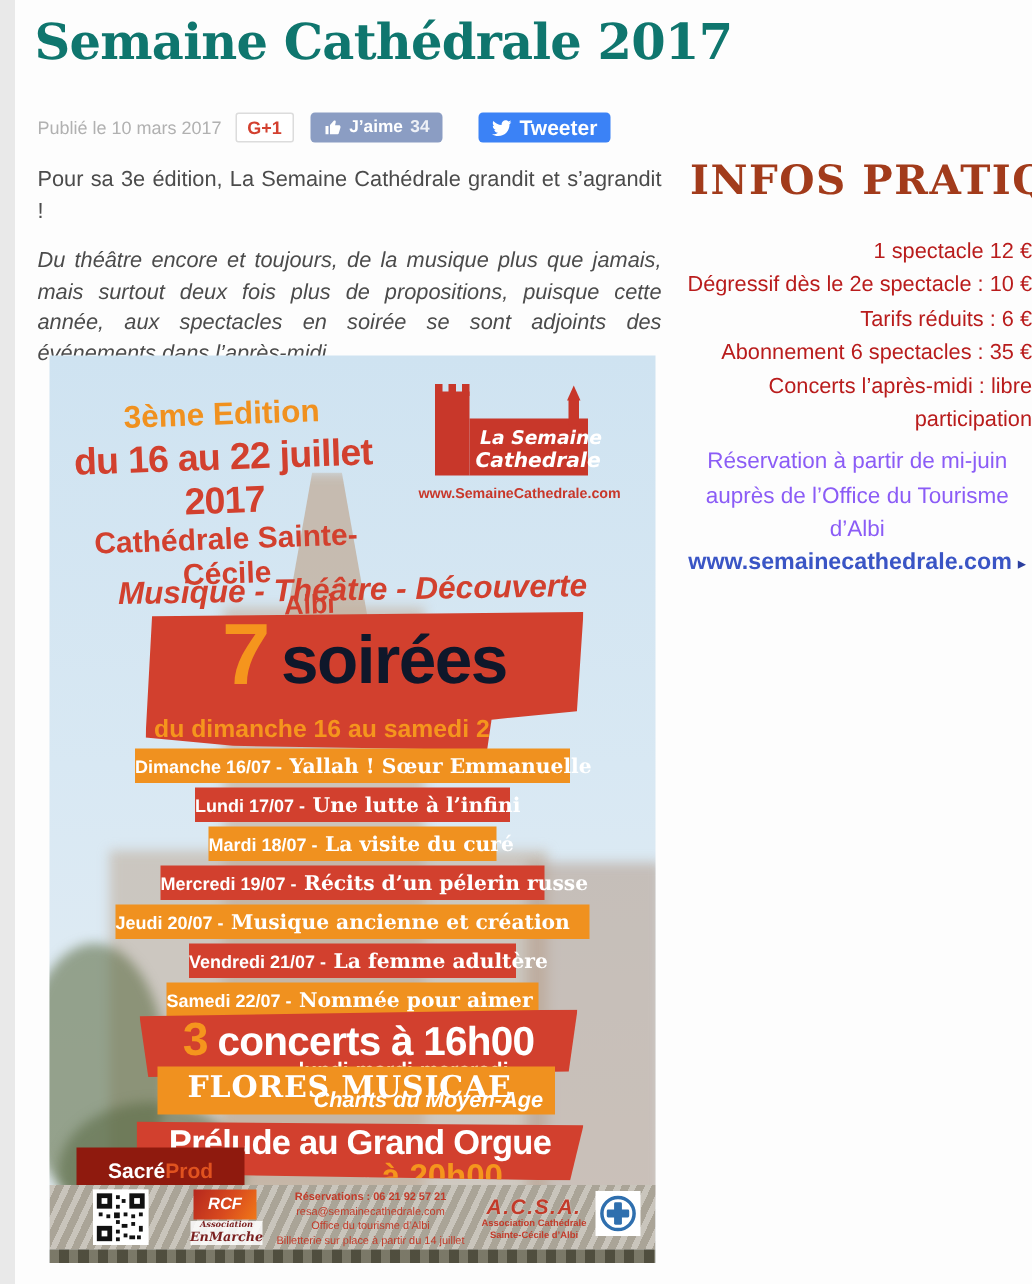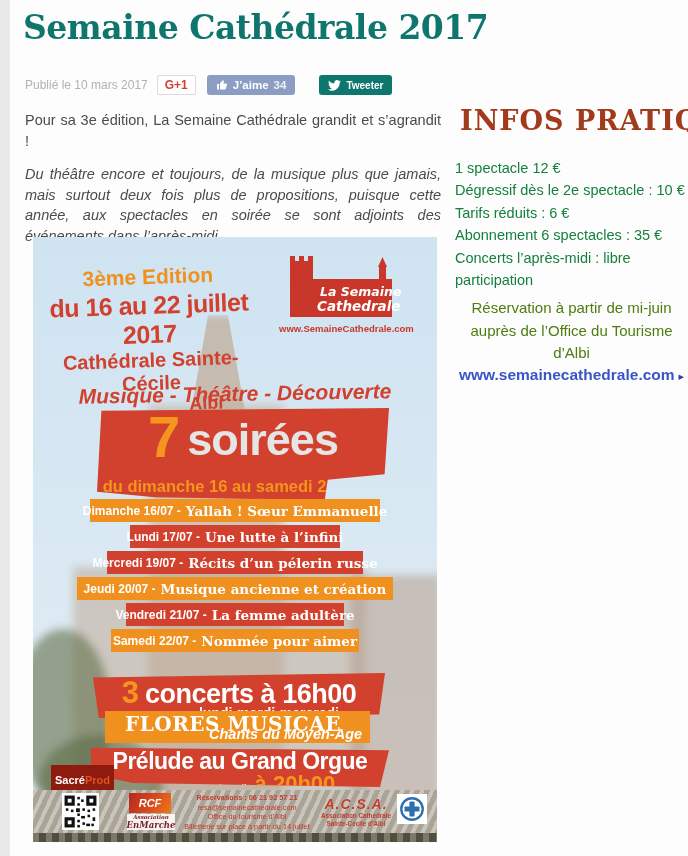--- a/index.html
+++ b/index.html
@@ -15,34 +15,34 @@
   .meta { position:absolute; left:0; top:74px; display:flex; align-items:center; height:22px; }
   .meta-text { font-size:12px; color:#b1b1b1; margin-right:9px; }
   .btn-gplus { display:inline-flex; align-items:center; height:20px; padding:0 7px;
                border:1px solid #dcdcdc; border-radius:2px; background:#fff; color:#d3402f;
                font-weight:bold; font-size:12px; cursor:pointer; }
   .btn-like { display:inline-flex; align-items:center; gap:5px; height:20px; padding:0 9px;
               margin-left:11px; border-radius:3px; background:#8b9dc3; color:#fff;
               font-weight:bold; font-size:11.5px; cursor:pointer; }
   .btn-like .cnt { opacity:.85; }
   .btn-tweet { display:inline-flex; align-items:center; gap:5px; height:20px; padding:0 9px;
-               margin-left:24px; border-radius:3px; background:#0f766e; color:#fff;
-               font-weight:bold; font-size:10px; cursor:pointer; }
+               margin-left:24px; border-radius:3px; background:#3b82f6; color:#fff;
+               font-weight:bold; font-size:14px; cursor:pointer; }
   .para { position:absolute; left:0; width:416px; font-size:14.5px; line-height:1.42;
           color:#4b4b4b; text-align:justify; }
   .p1 { top:110px; } .p2 { top:164px;font-style:italic; }
 
   
   .sidebar { position:absolute; left:455px; top:0; width:240px; }
   .sb-heading { position:absolute; left:5px; top:105px; font-family:"DejaVu Serif",serif;
                 font-weight:bold; font-size:27px; color:#a23b1b; letter-spacing:1px; white-space:nowrap; }
-  .sb-pricing { position:absolute; left:0; top:157px; width:233px; text-align:left;
-                font-size:14.5px; line-height:1.55; color:#15803d; }
+  .sb-pricing { position:absolute; left:0; top:157px; width:233px; text-align:right;
+                font-size:14.5px; line-height:1.55; color:#b91c1c; }
   .sb-res { position:absolute; left:0; top:297px; width:233px; text-align:center;
-            font-size:15px; line-height:1.5; color:#4d7c0f; }
+            font-size:15px; line-height:1.5; color:#8b5cf6; }
   .sb-link { position:absolute; left:0; top:366px; width:233px; text-align:center;
              font-size:15.5px; font-weight:bold; color:#3a55c5; cursor:pointer; }
   .sb-link .arrow { font-size:11px; color:#2b3f9e; margin-left:4px; }
 
   
   .poster { position:absolute; left:33px; top:237px; width:404px; height:605px; overflow:hidden;
             background:linear-gradient(180deg,#cfe3f1 0%,#d8e8f3 45%,#e6eef3 100%); }
   .bgshape { position:absolute; filter:blur(4px); }
   .bg-spire { left:152px; top:78px; width:66px; height:130px; background:rgba(193,169,148,.70);
               clip-path:polygon(35% 0,65% 0,100% 100%,0 100%); }
@@ -61,28 +61,28 @@
   .p-logo { position:absolute; left:246px; top:16px; width:128px; text-align:center; }
   .p-logo-url { font-size:9.5px; font-weight:bold; color:#c8372a; margin-top:0; }
 
   .p-tagline { position:absolute; left:35px; top:145px; width:334px; text-align:center;
                font-size:21px; font-weight:bold; font-style:italic; color:#d2402e; transform:rotate(-1deg); }
 
   .p-banner7 { position:absolute; left:64px; top:171px; width:292px; height:92px; background:#d2402e;
                clip-path:polygon(1.5% 3%,100% 0,98.5% 72%,79% 78%,78% 100%,20% 97%,0 91%); }
   .b7-line1 { display:flex; justify-content:center; align-items:flex-end; gap:7px; margin-top:6px; }
   .b7-num  { font-size:58px; line-height:.78; font-weight:bold; color:#f5951d; }
-  .b7-word { font-size:45px; line-height:.82; font-weight:bold; color:#e5e5e5; letter-spacing:-1px; }
+  .b7-word { font-size:45px; line-height:.82; font-weight:bold; color:#0f172a; letter-spacing:-1px; }
   .b7-sub  { text-align:center; font-size:16.5px; font-weight:bold; color:#f5951d; margin-top:18px; }
   .b7-line3 { display:flex; justify-content:center; align-items:baseline; gap:10px; }
   .b7-note { font-size:12px; font-weight:bold; color:#fff; }
   .b7-time { font-size:26px; font-weight:bold; color:#fff; }
 
   .p-events { position:absolute; left:0; top:262px; width:404px; }
-  .ev { height:23px; margin:0 auto 3px; display:flex; justify-content:center; align-items:center;
+  .ev { height:23px; margin:0 auto 3px; display:flex; justify-content:flex-start; align-items:center;
         gap:5px; white-space:nowrap; }
   .ev-o { background:#f0911f; } .ev-r { background:#d2402e; }
   .ev-day { font-size:12px; font-weight:bold; color:#fff; }
   .ev-title { font-family:"DejaVu Serif",serif; font-size:13.5px; font-weight:bold; color:#fff; }
 
   .p-concerts { position:absolute; left:60px; top:436px; width:292px; height:45px; background:#d2402e;
                 clip-path:polygon(0 10%,100% 0,98% 92%,2% 100%); }
   .c-line1 { display:flex; justify-content:center; align-items:baseline; gap:6px; margin-top:2px; }
   .c-num { font-size:31px; font-weight:bold; color:#f5951d; }
   .c-text { font-size:27px; font-weight:bold; color:#fff; letter-spacing:-0.5px; }
@@ -94,22 +94,22 @@
   .f-sub { position:absolute; left:104px; top:15px; font-size:14.5px; font-weight:bold; color:#fff;
            font-style:italic; white-space:nowrap;text-align:center; }
 
   .p-prelude { position:absolute; left:58px; top:510px; width:298px; height:40px; background:#d2402e;
                clip-path:polygon(0 2%,100% 8%,97% 100%,14% 90%,0 68%); }
   .pr-title { text-align:center; font-size:23px; font-weight:bold; color:#fff; margin-top:1px; letter-spacing:-0.5px; }
   .pr-line2 { display:flex; justify-content:center; align-items:baseline; gap:8px; margin-top:-4px; }
   .pr-note { font-size:8.5px; font-weight:bold; color:#fff; }
   .pr-time { font-size:22px; font-weight:bold; color:#f5951d; }
 
-  .p-sacre { position:absolute; left:18px; top:528px; height:29px; padding:0 4px; background:#8f1a0e;
-             display:flex; align-items:center; font-size:11px; font-weight:bold; }
+  .p-sacre { position:absolute; left:18px; top:528px; height:29px; padding:0 21px; background:#8f1a0e;
+             display:flex; align-items:center; font-size:14px; font-weight:bold; }
   .sacre1 { color:#fff; } .sacre2 { color:#e0521f; }
 
   .p-footer { position:absolute; left:0; top:553px; width:404px; height:43px; background:#b7b1a5;
               background-image:repeating-linear-gradient(115deg,rgba(255,255,255,.25) 0 4px,rgba(110,105,88,.18) 4px 9px); }
   .p-footer-dark { position:absolute; left:0; top:596px; width:404px; height:9px; background:#64614e;
               background-image:repeating-linear-gradient(90deg,rgba(255,255,255,.15) 0 6px,rgba(0,0,0,.2) 6px 13px); }
   .qr { position:absolute; left:29px; top:3px; width:37px; height:37px; background:#fff; }
   .rcf { position:absolute; left:96px; top:3px; width:42px; height:20px;
          background:linear-gradient(120deg,#b5281e 0%,#d94a1e 55%,#f07818 100%); color:#fff;
          font-weight:bold; font-style:italic; font-size:11px; display:flex; align-items:center; justify-content:center; }
@@ -207,20 +207,24 @@
     </div>
 
     <div class="p-events">
       <div class="ev ev-o" style="width:290px">
         <span class="ev-day">Dimanche 16/07 -</span>
         <span class="ev-title">Yallah ! Sœur Emmanuelle</span>
       </div>
       <div class="ev ev-r" style="width:210px">
         <span class="ev-day">Lundi 17/07 -</span>
         <span class="ev-title">Une lutte à l’infini</span>
+      </div>
+      <div class="ev ev-o" style="width:192px">
+        <span class="ev-day">Mardi 18/07 -</span>
+        <span class="ev-title">La visite du curé</span>
       </div>
       <div class="ev ev-r" style="width:256px">
         <span class="ev-day">Mercredi 19/07 -</span>
         <span class="ev-title">Récits d’un pélerin russe</span>
       </div>
       <div class="ev ev-o" style="width:316px">
         <span class="ev-day">Jeudi 20/07 -</span>
         <span class="ev-title">Musique ancienne et création</span>
       </div>
       <div class="ev ev-r" style="width:218px">

